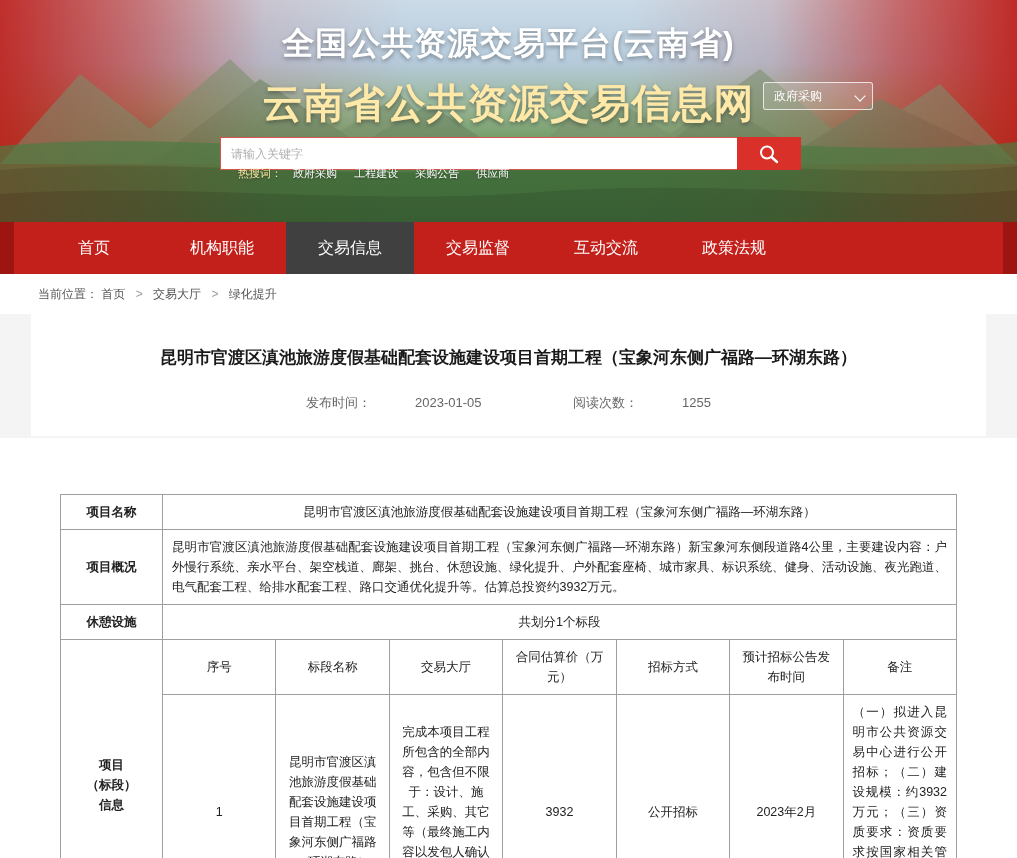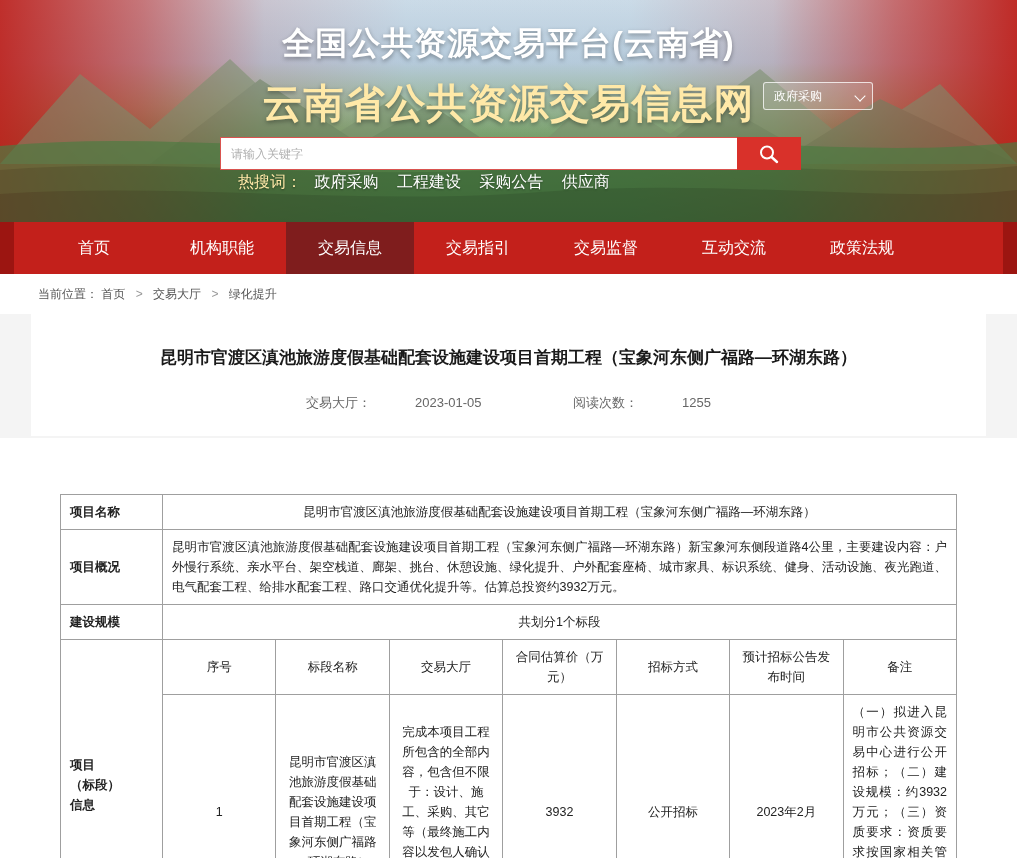--- a/index.html
+++ b/index.html
@@ -106,22 +106,22 @@
     height: 33px;
     background: #d9312a;
     border: none;
     cursor: pointer;
     position: relative;
   }
   .search-btn svg { position: absolute; left: 21px; top: 7px; }
   .hot-words {
     position: absolute;
     left: 238px;
-    top: 172px;
-    font-size: 16px;
+    top: 166px;
+    font-size: 11px;
     color: #ffffff;
     text-shadow: 0 1px 2px rgba(0,0,0,0.4);
   }
   .hot-words .label { margin-right: 8px; color: #ffe9a8; }
   .hot-words a { color: #ffffff; text-decoration: none; margin-right: 14px; }
 
   
   .navbar {
     position: relative;
     width: 1017px;
@@ -145,21 +145,21 @@
     min-width: 128px;
     padding: 0 18px;
     line-height: 52px;
     text-align: center;
     color: #ffffff;
     font-size: 16px;
     cursor: pointer;
     position: relative;
     z-index: 2;
   }
-  .nav-item.active { background: #7f1d1d; }
+  .nav-item.active { background: #404040; }
 
   
   .breadcrumb {
     width: 1017px;
     height: 40px;
     line-height: 40px;
     background: #ffffff;
     font-size: 12px;
     color: #555;
     padding-left: 38px;
@@ -209,20 +209,21 @@
     table-layout: fixed;
   }
   table.info td, table.info th {
     border: 1px solid #9f9f9f;
     padding: 7px 9px;
     vertical-align: middle;
     line-height: 20px;
   }
   td.rowlabel {
     width: 102px;
+    text-align: center;
     font-weight: bold;
     background: #ffffff;
   }
   td.center { text-align: center; }
   td.just { text-align: justify; }
   .sub-th {
     text-align: center;
     font-weight: normal;
     background: #ffffff;
   }
@@ -277,58 +278,57 @@
       <a href="#">供应商</a>
     </div>
   </div>
 </div>
 
 <div class="navbar">
   <div class="nav-spacer"></div>
   <div class="nav-item">首页</div>
   <div class="nav-item">机构职能</div>
   <div class="nav-item active">交易信息</div>
-  <div class="nav-item">交易指引</div>
   <div class="nav-item">交易监督</div>
   <div class="nav-item">互动交流</div>
   <div class="nav-item">政策法规</div>
 </div>
 
 <div class="breadcrumb">
   <span>当前位置：</span>
   <a href="#">首页</a>
   <span class="sep">&gt;</span>
   <a href="#">交易大厅</a>
   <span class="sep">&gt;</span>
   <a href="#">绿化提升</a>
 </div>
 
 <div class="panel-bg">
   <div class="article-head">
     <div class="article-title">昆明市官渡区滇池旅游度假基础配套设施建设项目首期工程（宝象河东侧广福路—环湖东路）</div>
     <div class="article-meta">
-      <span><span>交易大厅：</span><span>2023-01-05</span></span>
+      <span><span>发布时间：</span><span>2023-01-05</span></span>
       <span><span>阅读次数：</span><span>1255</span></span>
     </div>
   </div>
 </div>
 
 <div class="body-area">
   <table class="info">
     <tbody>
       <tr>
         <td class="rowlabel">项目名称</td>
         <td class="center" colspan="7">昆明市官渡区滇池旅游度假基础配套设施建设项目首期工程（宝象河东侧广福路—环湖东路）</td>
       </tr>
       <tr>
         <td class="rowlabel">项目概况</td>
         <td class="just" colspan="7">昆明市官渡区滇池旅游度假基础配套设施建设项目首期工程（宝象河东侧广福路—环湖东路）新宝象河东侧段道路4公里，主要建设内容：户外慢行系统、亲水平台、架空栈道、廊架、挑台、休憩设施、绿化提升、户外配套座椅、城市家具、标识系统、健身、活动设施、夜光跑道、电气配套工程、给排水配套工程、路口交通优化提升等。估算总投资约3932万元。</td>
       </tr>
       <tr>
-        <td class="rowlabel">建设规模</td>
+        <td class="rowlabel">休憩设施</td>
         <td class="center" colspan="7">共划分1个标段</td>
       </tr>
 
       <tr>
         <td class="rowlabel" rowspan="2">
           <div>项目</div>
           <div>（标段）</div>
           <div>信息</div>
         </td>
         <td class="sub-th col-seq">序号</td>

